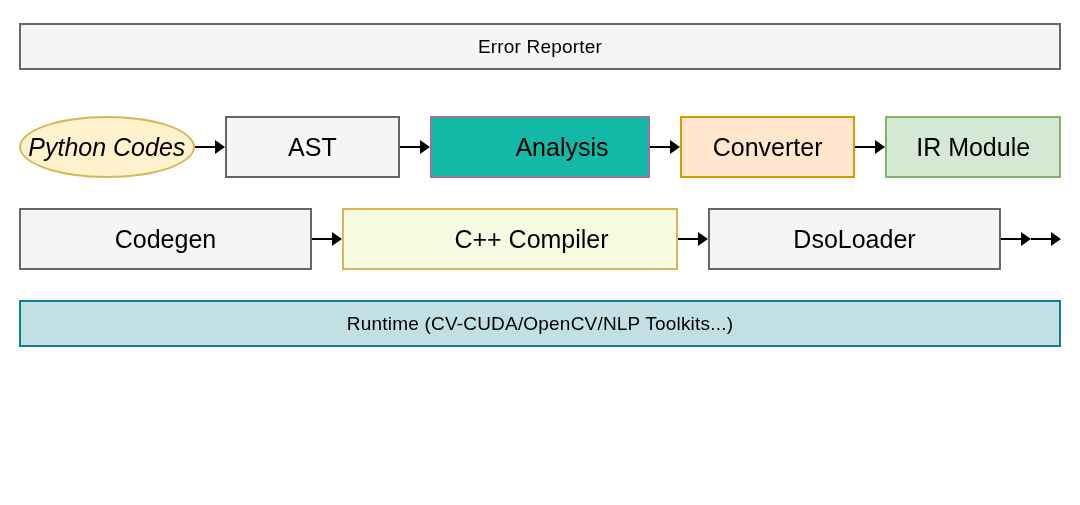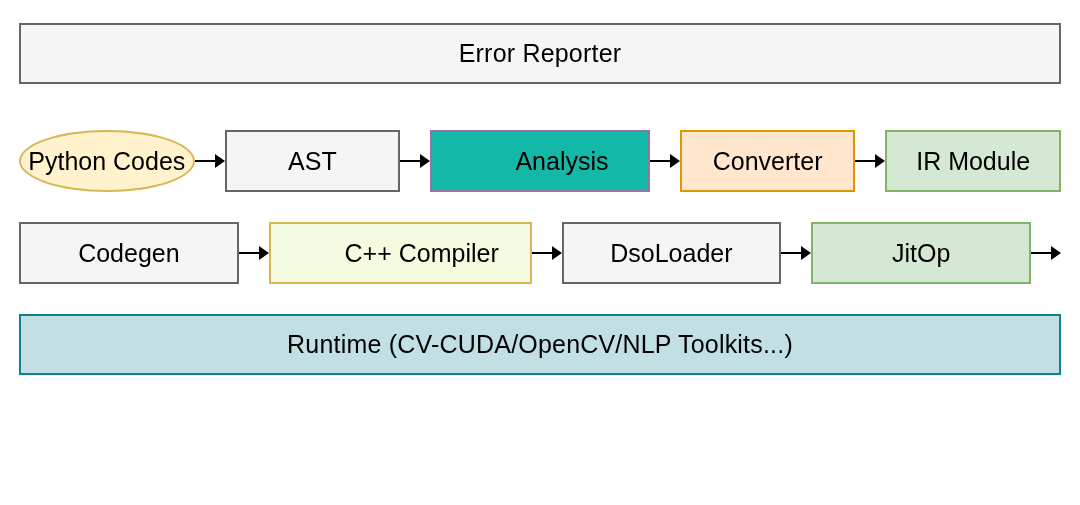--- a/index.html
+++ b/index.html
@@ -5,24 +5,24 @@
   html, body { margin: 0; padding: 0; }
   body {
     width: 1080px; height: 505px;
     background: #ffffff;
     font-family: "Liberation Sans", sans-serif;
     color: #000000;
   }
   .canvas { position: relative; width: 1080px; height: 505px; overflow: hidden; }
 
   .bar {
-    margin: 0 19px; height: 61px; box-sizing: border-box;
+    margin: 0 19px; height: 47px; box-sizing: border-box;
     border: 2px solid #666666;
     display: flex; align-items: center; justify-content: center;
-    font-size: 25px; letter-spacing: 0.2px;
+    font-size: 19px; letter-spacing: 0.2px;
   }
   .bar-error   { margin-top: 23px; }
   .bar-context { margin-top: 45px; }
   .bar-runtime { margin-top: 30px; }
 
   .flow-row { margin: 0 19px; height: 62px; display: flex; align-items: stretch; }
   .row-1 { margin-top: 46px; }
   .row-2 { margin-top: 30px; }
 
   .node {
@@ -41,21 +41,21 @@
   .arrow::after {
     content: ""; position: absolute; left: 20px; top: 1px;
     width: 0; height: 0;
     border-left: 10px solid #000000;
     border-top: 7px solid transparent;
     border-bottom: 7px solid transparent;
   }
 
   
   [data-style="gray"]   { background: #f5f5f5; border-color: #666666; }
-  [data-style="yellow"] { background: #fff2cc; border-color: #d6b656; }
+  [data-style="yellow"] { background: #fff2cc; border-color: #d6b656; font-style: italic; }
   [data-style="purple"] { background: #14b8a6; border-color: #9673a6; padding-left: 44px; }
   [data-style="orange"] { background: #ffe6cc; border-color: #d79b00; }
   [data-style="green"]  { background: #d5e8d4; border-color: #82b366; }
   [data-style="lime"]   { background: #f5fbe0; border-color: #d6b656; padding-left: 43px; }
   [data-style="teal"]   { background: #c2e0e4; border-color: #12808c; }
 </style>
 </head>
 <body>
 
 <div class="canvas">
@@ -93,23 +93,20 @@
     </div>
     <div class="arrow"></div>
     <div class="node" data-style="lime">
       <span>C++ Compiler</span>
     </div>
     <div class="arrow"></div>
     <div class="node" data-style="gray">
       <span>DsoLoader</span>
     </div>
     <div class="arrow"></div>
-    <div class="node" data-style="green">
-      <span>JitOp</span>
-    </div>
     <div class="arrow"></div>
   </div>
 
   <div class="bar bar-runtime" data-style="teal">
     <span>Runtime (CV-CUDA/OpenCV/NLP Toolkits...)</span>
   </div>
 
 </div>
 
 </body></html>

